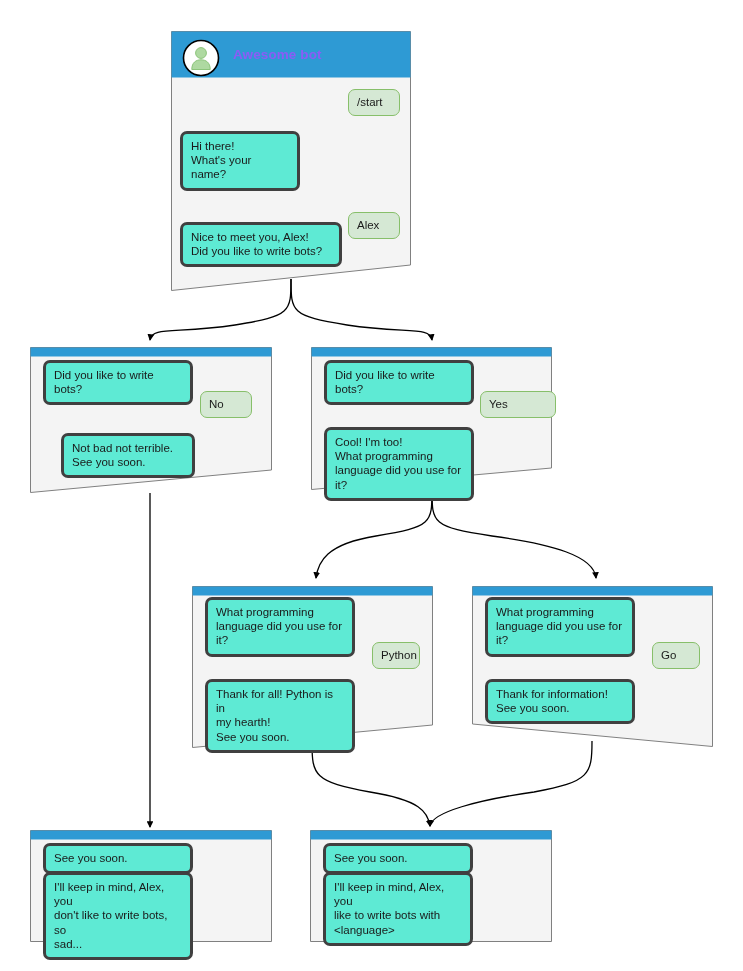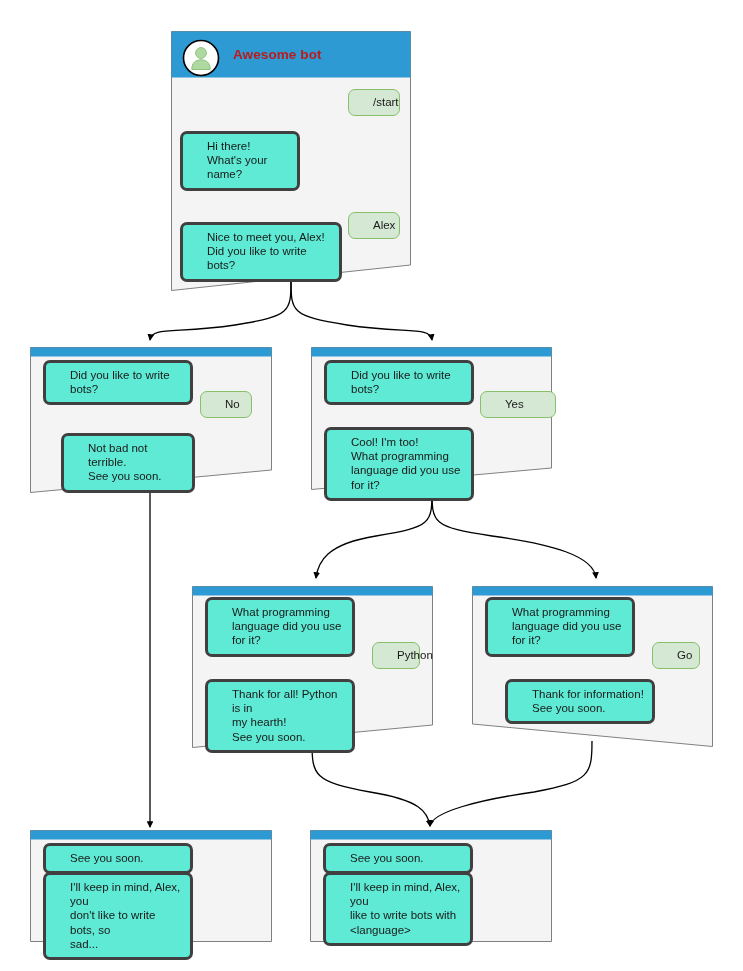--- a/index.html
+++ b/index.html
@@ -46,41 +46,41 @@
     box-sizing: border-box;
   }
 
   
   .root-header-title {
     position: absolute;
     left: 62px;
     top: 16px;
     font-size: 13.5px;
     font-weight: bold;
-    color: #b91c1c;
+    color: #8b5cf6;
     letter-spacing: 0.1px;
     white-space: nowrap;
   }
   .avatar {
     position: absolute;
     left: 11px;
     top: 8px;
     width: 38px;
     height: 38px;
   }
 
   
   .bubble {
     position: absolute;
     box-sizing: border-box;
     border-radius: 7px;
     font-size: 11.5px;
     line-height: 14.2px;
     color: #1a1a1a;
-    padding: 5px 8px 6px 24px;
+    padding: 5px 8px 6px 8px;
     white-space: pre-line;
   }
   .bubble.bot {
     background: #5eead4;
     border: 3px solid #404040;
   }
   .bubble.user {
     background: #d5e8d4;
     border: 1px solid #87bf6a;
     text-align: left;
@@ -186,21 +186,21 @@
 
   <div class="node" style="left:472px; top:586px; width:241px; height:161px;">
     <svg class="shape" viewBox="0 0 241 161" preserveAspectRatio="none">
       <path d="M 0.5,0.5 L 240.5,0.5 L 240.5,160.5 L 0.5,138 Z" fill="#f4f4f4" stroke="#808080" stroke-width="1"></path>
       <path d="M 0.5,0.5 L 240.5,0.5 L 240.5,9.5 L 0.5,9.5 Z" fill="#2e9ad4" stroke="none"></path>
     </svg>
     <div class="content">
       <div class="bubble bot" style="left:13px; top:11px; width:150px;">What programming
 language did you use for it?</div>
       <div class="bubble user" style="left:180px; top:56px; width:48px;">Go</div>
-      <div class="bubble bot" style="left:13px; top:93px; width:150px;margin-left:20px;">Thank for information!
+      <div class="bubble bot" style="left:13px; top:93px; width:150px;">Thank for information!
 See you soon.</div>
     </div>
   </div>
 
   <div class="node" style="left:30px; top:830px; width:242px; height:112px;">
     <svg class="shape" viewBox="0 0 242 112" preserveAspectRatio="none">
       <path d="M 0.5,0.5 L 241.5,0.5 L 241.5,111.5 L 0.5,111.5 Z" fill="#f4f4f4" stroke="#808080" stroke-width="1"></path>
       <path d="M 0.5,0.5 L 241.5,0.5 L 241.5,9.5 L 0.5,9.5 Z" fill="#2e9ad4" stroke="none"></path>
     </svg>
     <div class="content">

